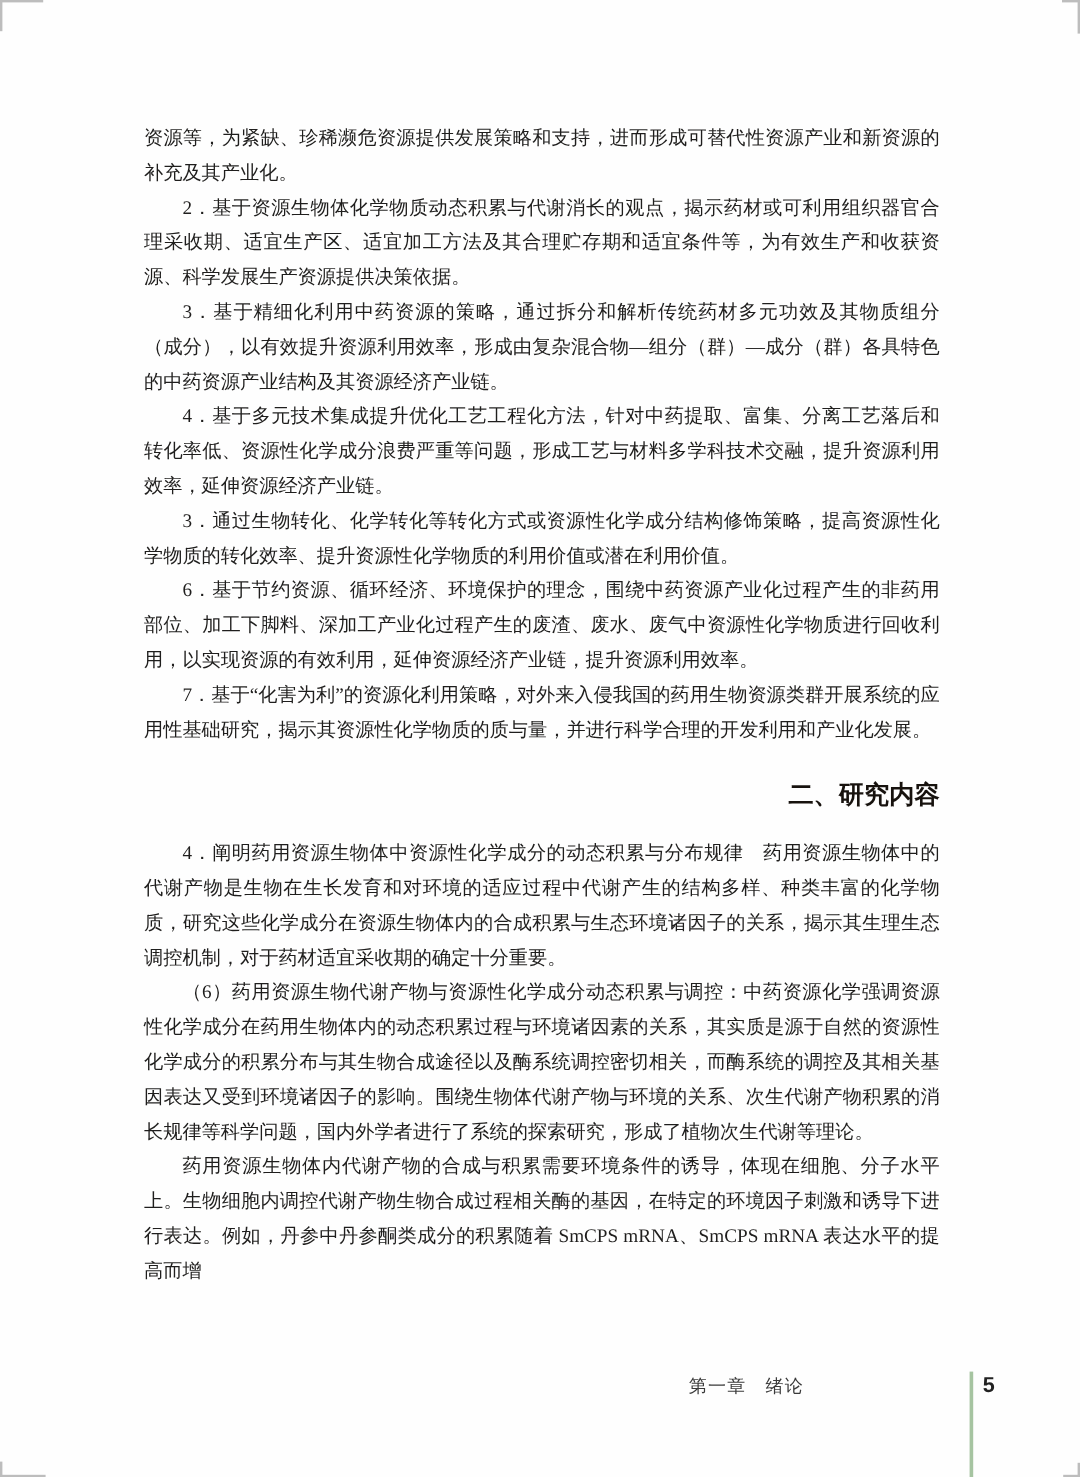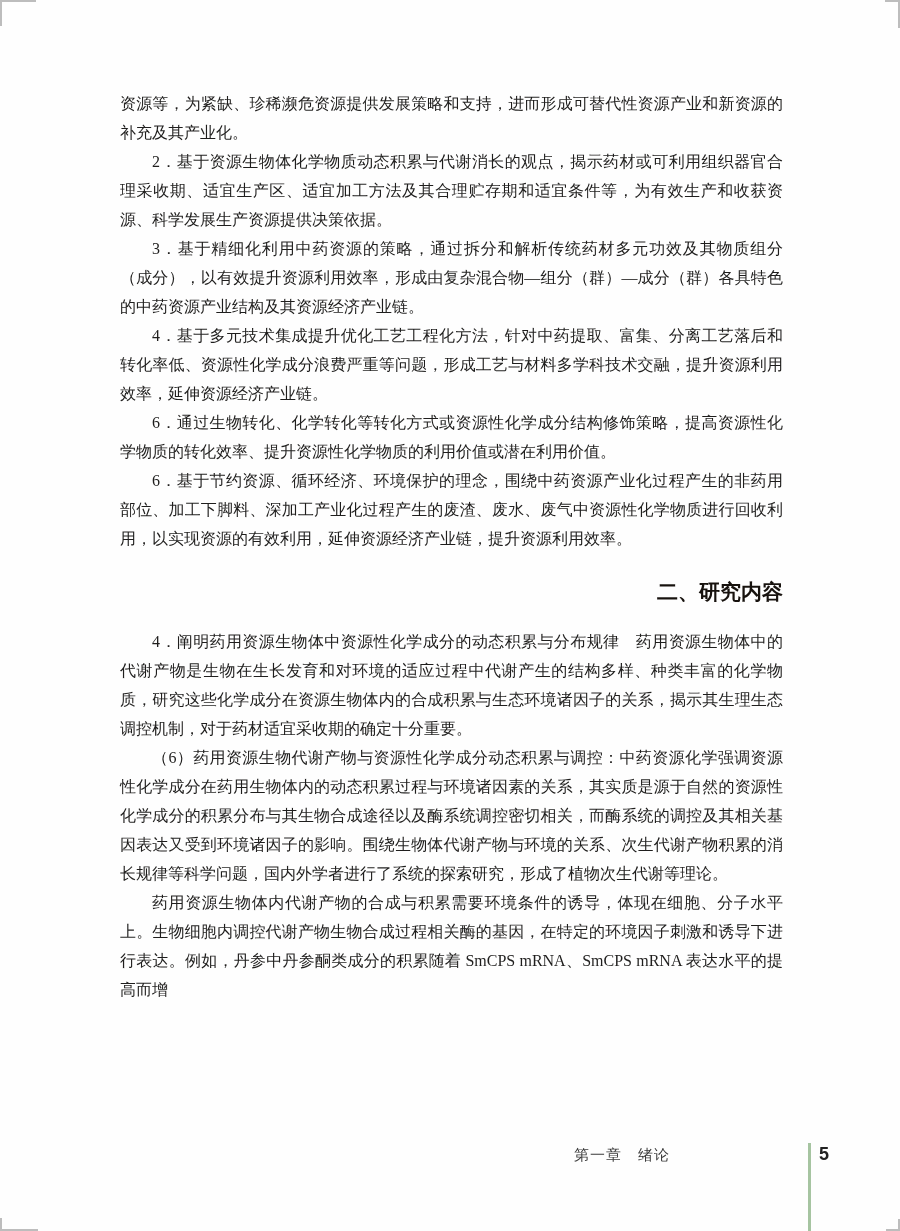--- a/index.html
+++ b/index.html
@@ -14,21 +14,21 @@
   
   .crop { position: absolute; }
   .crop.tl { top: 0; left: 0;  width: 34px; height: 24px; border-top: 2px solid #bdbdbd; border-left: 2px solid #bdbdbd; }
   .crop.tr { top: 0; right: 0; width: 13px; height: 26px; border-top: 2px solid #bdbdbd; border-right: 2px solid #bdbdbd; }
   .crop.bl { bottom: 0; left: 0;  width: 36px; height: 11px; border-bottom: 2px solid #bdbdbd; border-left: 2px solid #bdbdbd; }
   .crop.br { bottom: 0; right: 0; width: 12px; height: 10px; border-bottom: 2px solid #bdbdbd; border-right: 2px solid #bdbdbd; }
 
   
   .body-text {
     position: absolute;
-    top: 89px;
+    top: 101px;
     left: 120px;
     width: 663px;
     font-size: 16px;
     line-height: 29px;
     color: #1f1e1d;
     text-align: justify;
   }
   .body-text p.para { margin: 0; }
   .body-text p.indent { text-indent: 2em; }
   .body-text .italic { }
@@ -77,22 +77,23 @@
   <div class="crop tl"></div>
   <div class="crop tr"></div>
   <div class="crop bl"></div>
   <div class="crop br"></div>
 
   <main class="body-text" id="content">
       <p class="para"><span class="">资源等，为紧缺、珍稀濒危资源提供发展策略和支持，进而形成可替代性资源产业和新资源的补充及其产业化。</span></p>
       <p class="para indent"><span class="">2．基于资源生物体化学物质动态积累与代谢消长的观点，揭示药材或可利用组织器官合理采收期、适宜生产区、适宜加工方法及其合理贮存期和适宜条件等，为有效生产和收获资源、科学发展生产资源提供决策依据。</span></p>
       <p class="para indent"><span class="">3．基于精细化利用中药资源的策略，通过拆分和解析传统药材多元功效及其物质组分（成分），以有效提升资源利用效率，形成由复杂混合物—组分（群）—成分（群）各具特色的中药资源产业结构及其资源经济产业链。</span></p>
       <p class="para indent"><span class="">4．基于多元技术集成提升优化工艺工程化方法，针对中药提取、富集、分离工艺落后和转化率低、资源性化学成分浪费严重等问题，形成工艺与材料多学科技术交融，提升资源利用效率，延伸资源经济产业链。</span></p>
-      <p class="para indent"><span class="">6．通过生物转化、化学转化等转化方式或资源性化学成分结构修饰策略，提高资源性化学物质的转化效率、提升资源性化学物质的利用价值或潜在利用价值。</span></p>
+      <p class="para indent"><span class="">3．通过生物转化、化学转化等转化方式或资源性化学成分结构修饰策略，提高资源性化学物质的转化效率、提升资源性化学物质的利用价值或潜在利用价值。</span></p>
       <p class="para indent"><span class="">6．基于节约资源、循环经济、环境保护的理念，围绕中药资源产业化过程产生的非药用部位、加工下脚料、深加工产业化过程产生的废渣、废水、废气中资源性化学物质进行回收利用，以实现资源的有效利用，延伸资源经济产业链，提升资源利用效率。</span></p>
+      <p class="para indent"><span class="">7．基于“化害为利”的资源化利用策略，对外来入侵我国的药用生物资源类群开展系统的应用性基础研究，揭示其资源性化学物质的质与量，并进行科学合理的开发利用和产业化发展。</span></p>
       <h2 class="section-heading">二、研究内容</h2>
       <p class="para indent"><span class="">4．阐明药用资源生物体中资源性化学成分的动态积累与分布规律　药用资源生物体中的代谢产物是生物在生长发育和对环境的适应过程中代谢产生的结构多样、种类丰富的化学物质，研究这些化学成分在资源生物体内的合成积累与生态环境诸因子的关系，揭示其生理生态调控机制，对于药材适宜采收期的确定十分重要。</span></p>
       <p class="para indent"><span class="">（6）药用资源生物代谢产物与资源性化学成分动态积累与调控：中药资源化学强调资源性化学成分在药用生物体内的动态积累过程与环境诸因素的关系，其实质是源于自然的资源性化学成分的积累分布与其生物合成途径以及酶系统调控密切相关，而酶系统的调控及其相关基因表达又受到环境诸因子的影响。围绕生物体代谢产物与环境的关系、次生代谢产物积累的消长规律等科学问题，国内外学者进行了系统的探索研究，形成了植物次生代谢等理论。</span></p>
       <p class="para indent"><span class="">药用资源生物体内代谢产物的合成与积累需要环境条件的诱导，体现在细胞、分子水平上。生物细胞内调控代谢产物生物合成过程相关酶的基因，在特定的环境因子刺激和诱导下进行表达。例如，丹参中丹参酮类成分的积累随着 </span><span class="italic">SmCPS</span><span class=""> mRNA、</span><span class="italic">SmCPS</span><span class=""> mRNA 表达水平的提高而增</span></p>
     </main>
 
   <footer class="footer">
     <span class="chapter">第一章　绪论</span>
     <span class="rule" style="background: rgb(166, 196, 161);"></span>
     <span class="pagenum">5</span>

